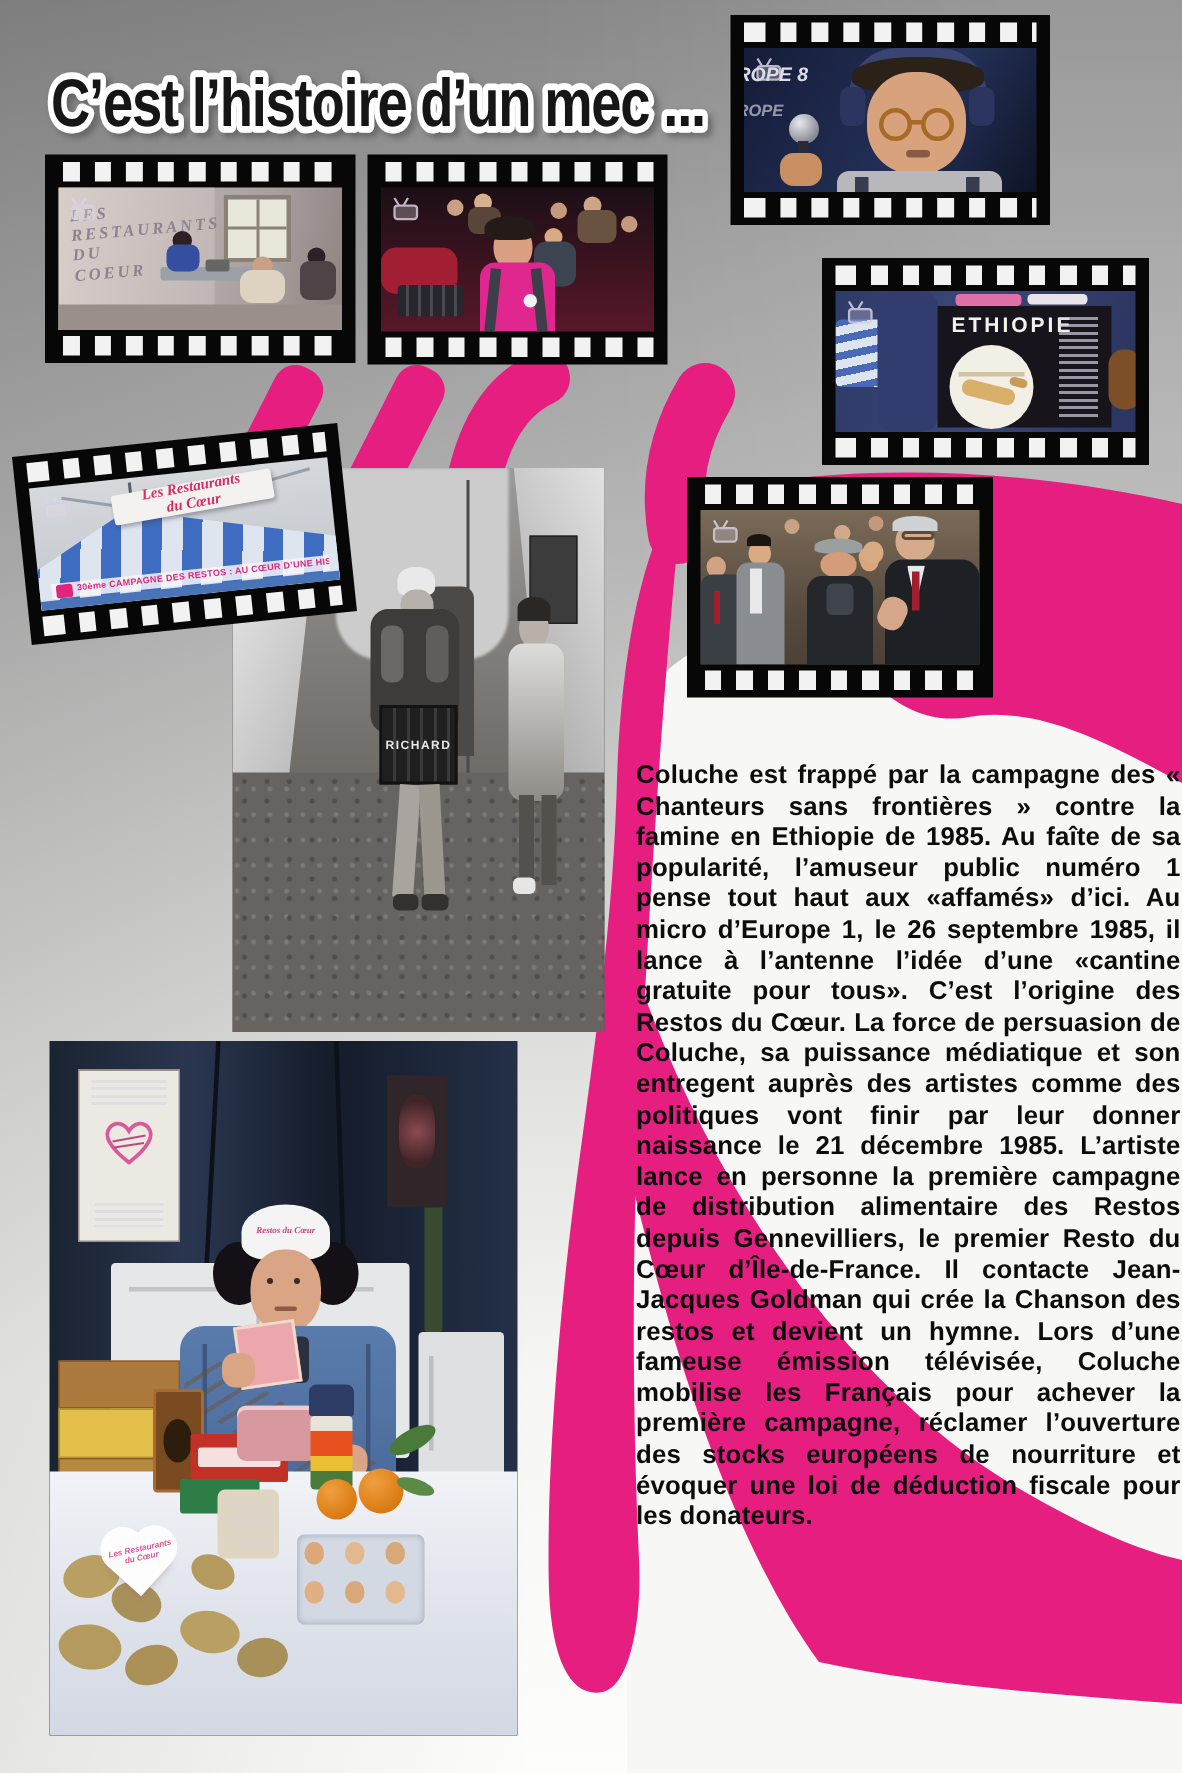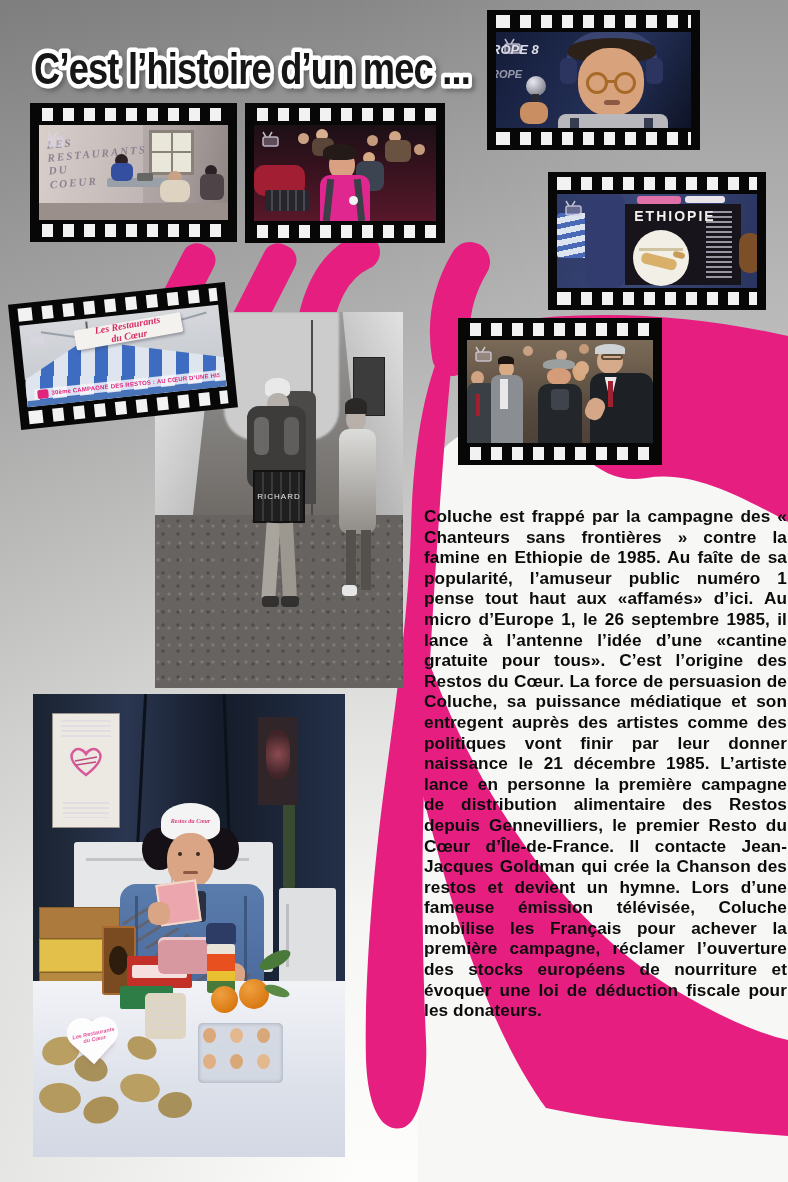--- a/index.html
+++ b/index.html
@@ -30,21 +30,21 @@
   .pre{white-space:pre-line;}
   .graffiti{font-family:"Liberation Serif",serif;font-style:italic;font-weight:700;
         font-size:11px;line-height:1.2;color:#8e8290;letter-spacing:2px;transform:rotate(-5deg);}
   .rope{font-style:italic;font-weight:700;color:#e8e8f0;}
   .album-title{font-weight:700;color:#f4f2ee;font-size:14px;letter-spacing:2px;}
   .micro-lines{background:repeating-linear-gradient(180deg,rgba(215,210,225,.85) 0 2px,transparent 2px 5px);}
   .banner-text{font-family:"Liberation Serif",serif;font-style:italic;font-weight:700;
         color:#d92b66;font-size:10px;line-height:1.05;text-align:center;}
   .caption-bar{display:flex;align-items:center;gap:3px;background:rgba(246,246,250,.85);
         font-size:6px;font-weight:700;color:#e0257a;letter-spacing:.2px;overflow:hidden;white-space:nowrap;}
-  .crate-label{font-weight:400;font-size:8px;color:#e8e8e8;letter-spacing:1px;text-align:center;}
+  .crate-label{font-weight:700;font-size:8px;color:#e8e8e8;letter-spacing:1px;text-align:center;}
   .cap-label{font-family:"Liberation Serif",serif;font-style:italic;font-weight:700;
         font-size:6px;color:#d4407e;text-align:center;line-height:1;}
   .heart-shape{position:absolute;width:30px;height:30px;background:#fdfdfd;transform:rotate(42deg);
         box-shadow:0 0 5px rgba(140,90,120,.45);}
   .heart-shape::before{content:"";position:absolute;top:-15px;left:0;width:30px;height:30px;border-radius:50%;background:#fdfdfd;}
   .heart-shape::after{content:"";position:absolute;top:0;left:-15px;width:30px;height:30px;border-radius:50%;background:#fdfdfd;}
   .heart-text{position:absolute;width:46px;font-size:5.5px;font-weight:700;font-style:italic;
         color:#e0569a;text-align:center;transform:rotate(-12deg);line-height:1.1;}
   .egg{position:absolute;width:13px;height:15px;border-radius:50%;}
   .potato{position:absolute;border-radius:50%;}

